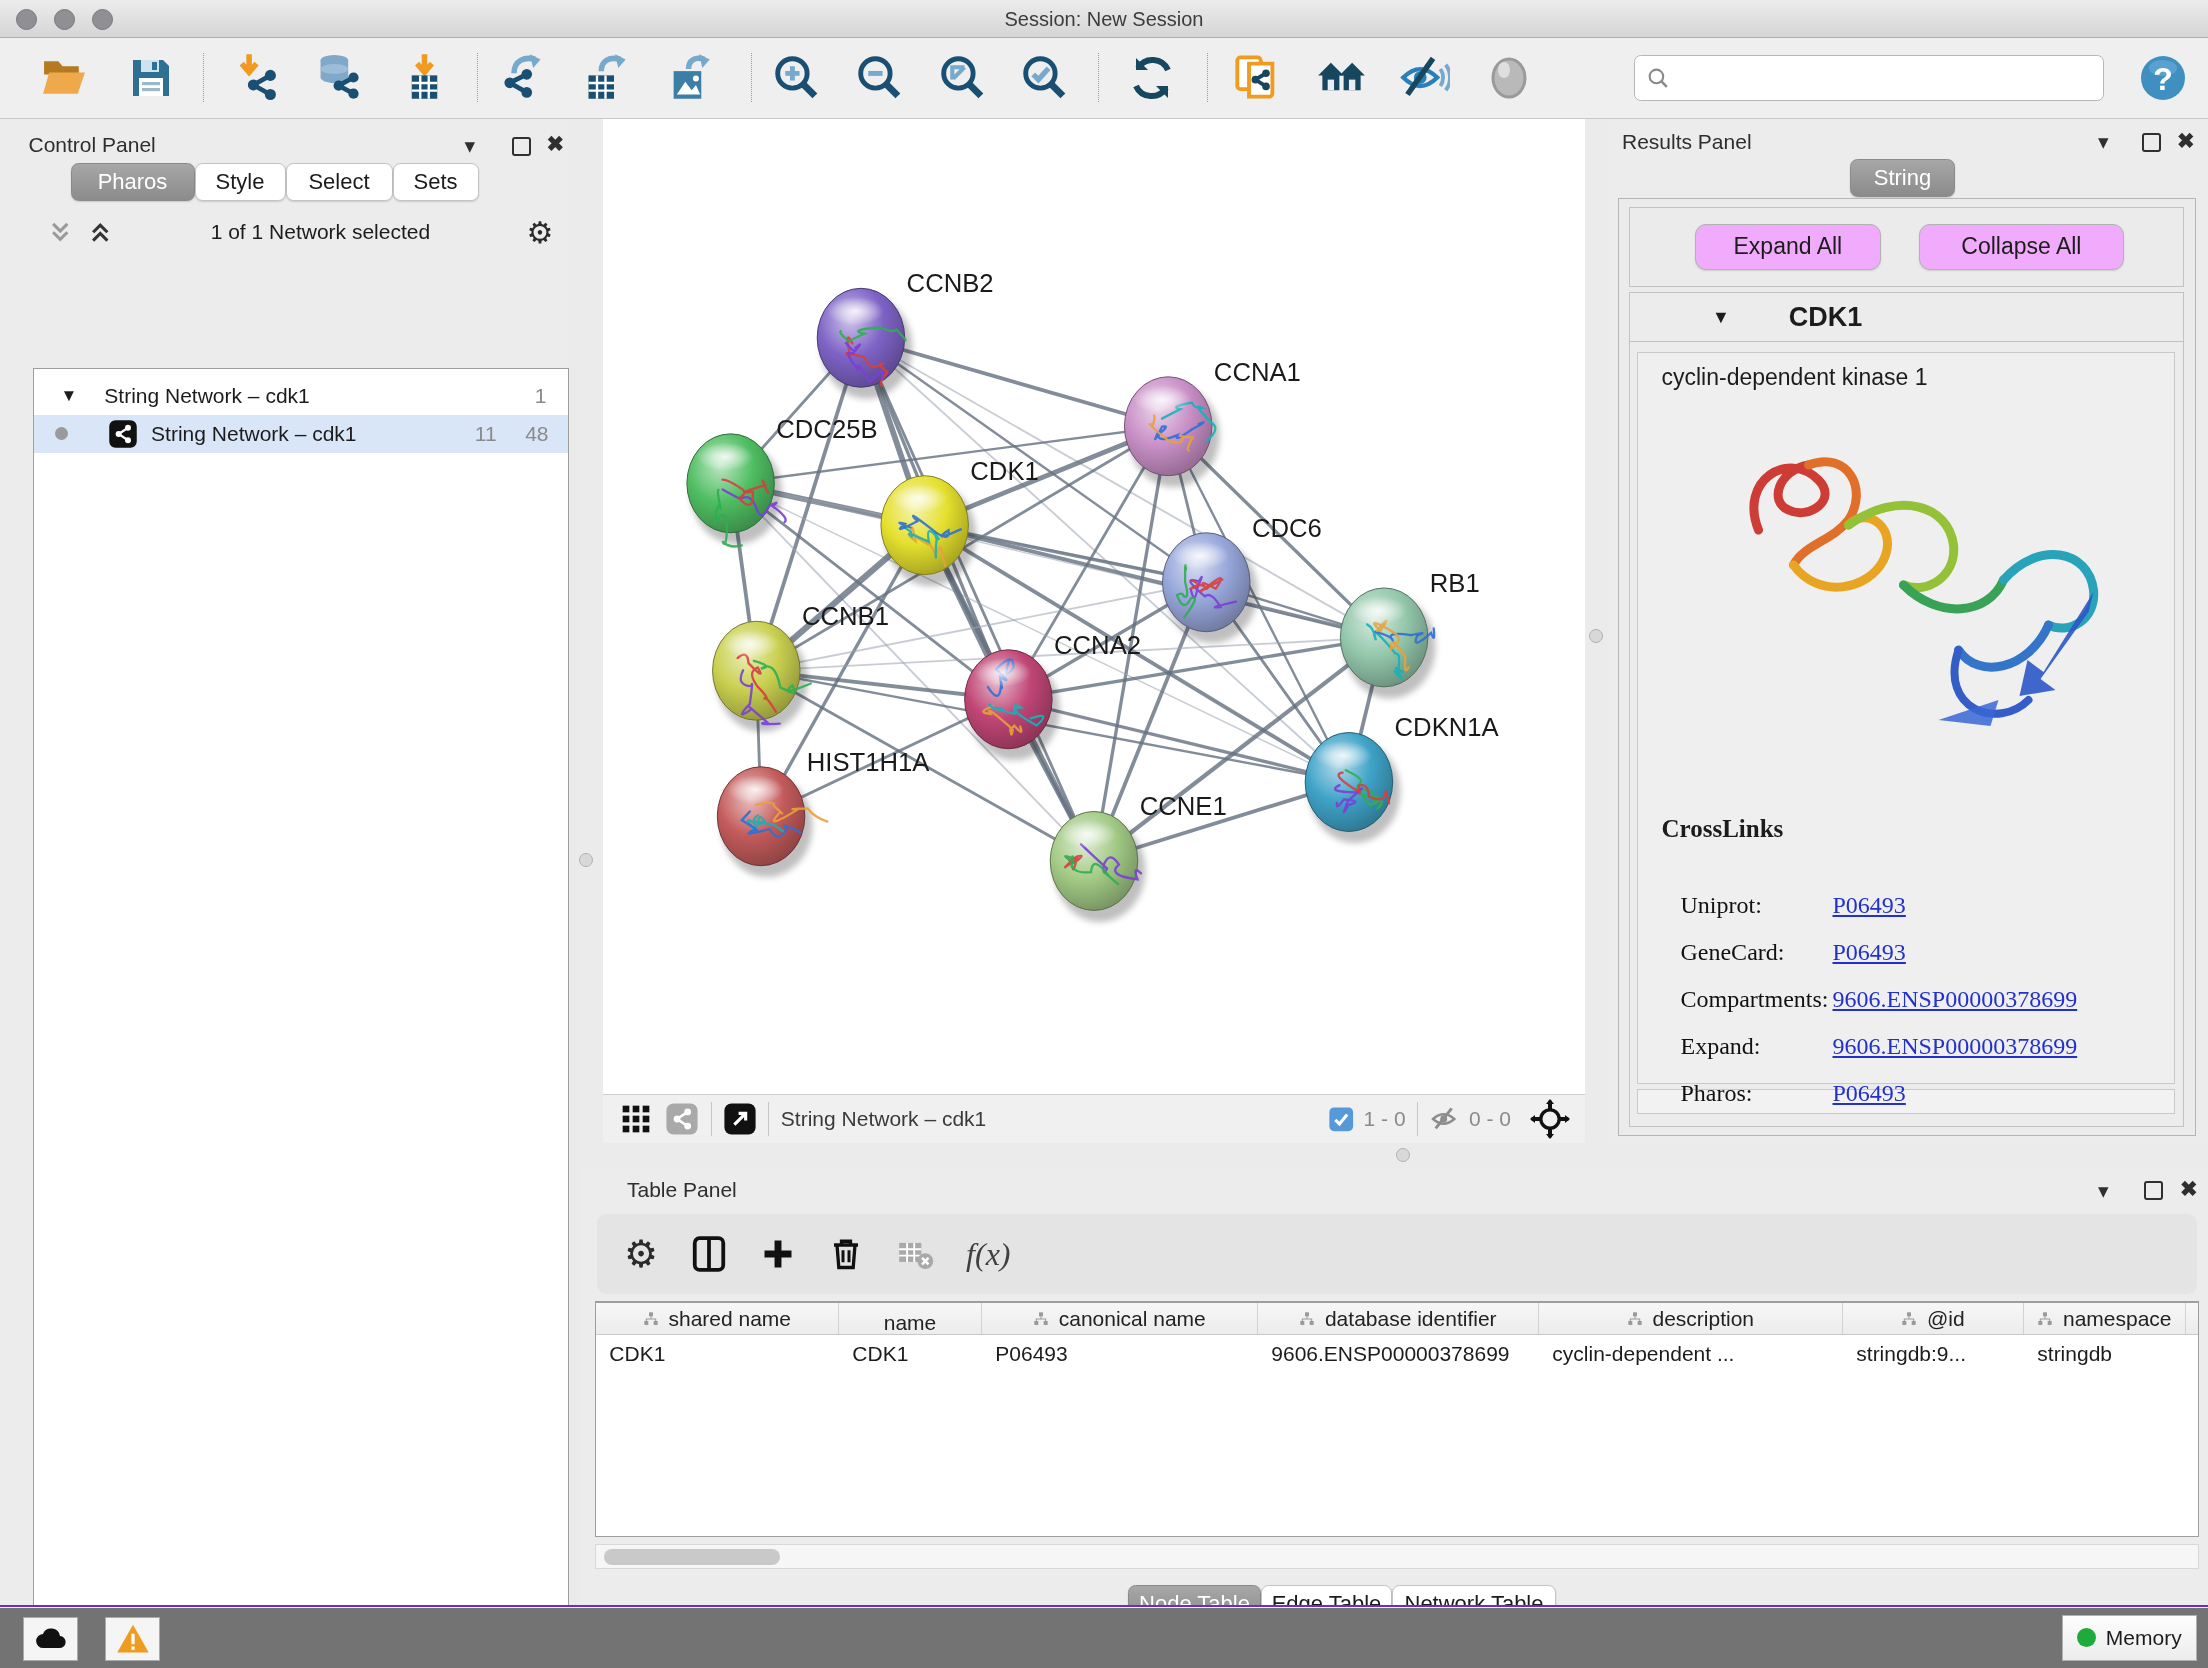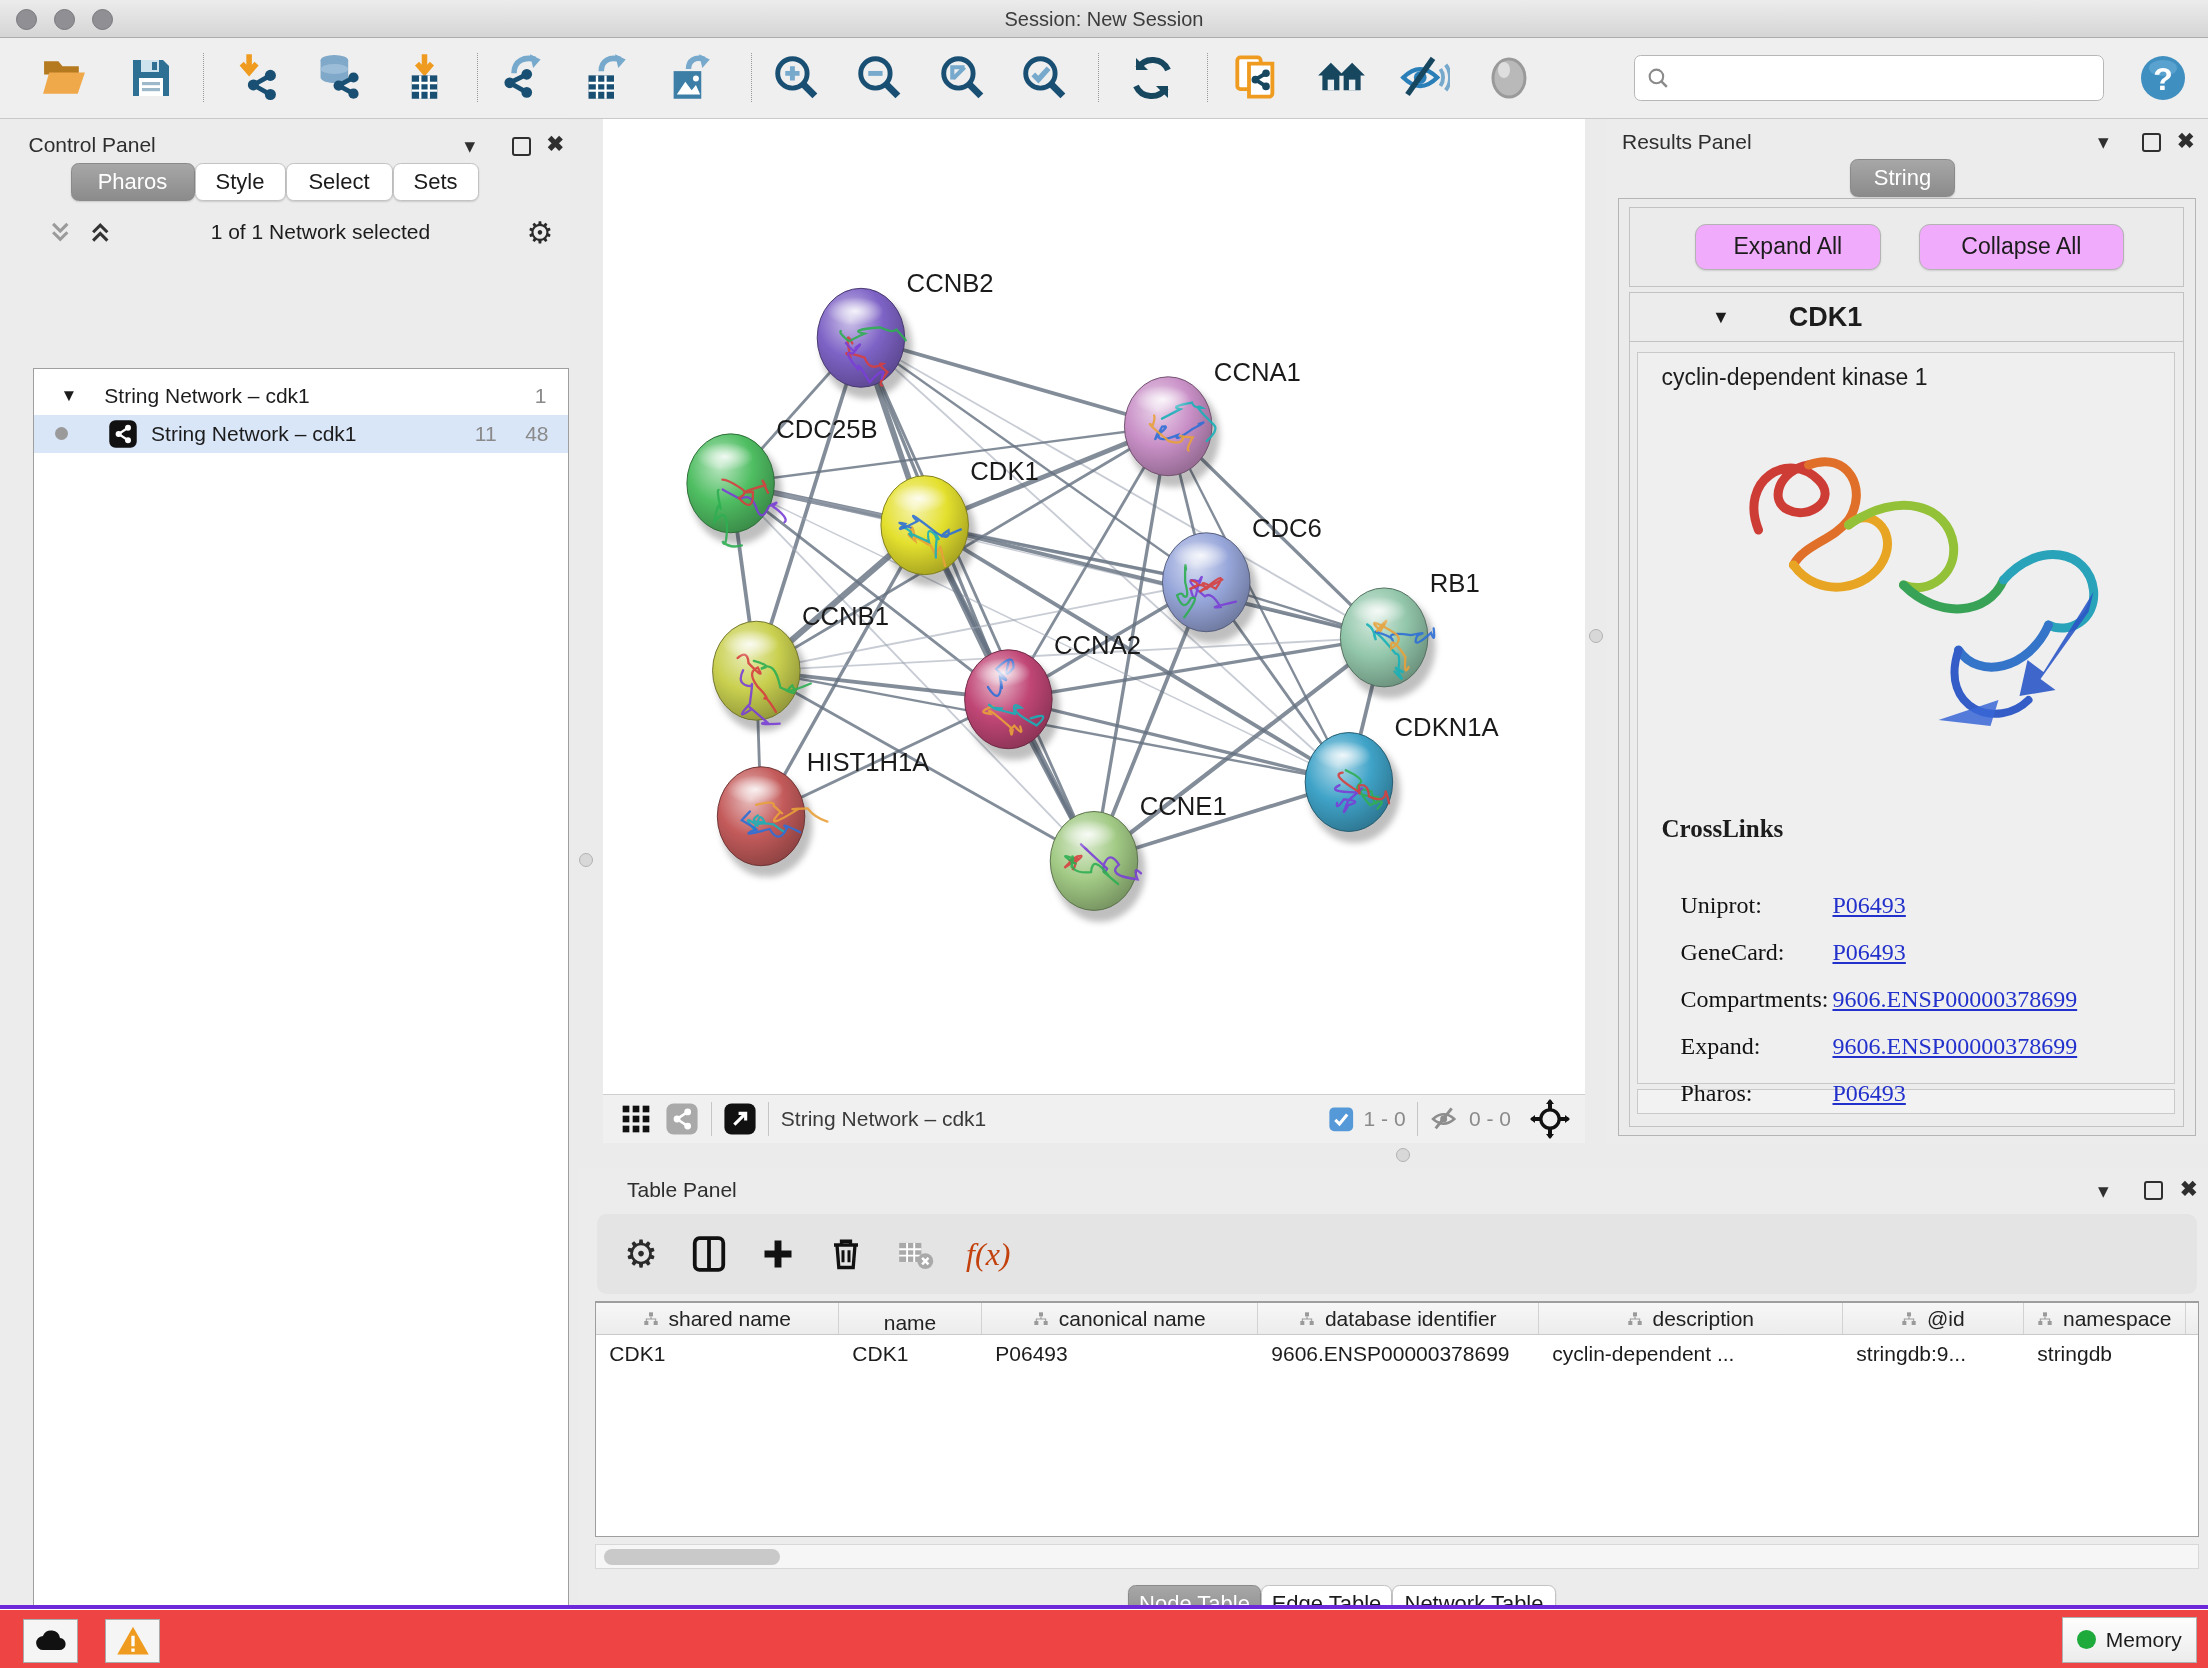--- a/index.html
+++ b/index.html
@@ -61,21 +61,21 @@
   .tp-toolbar { left:19px; top:46px; width:1600px; height:80px; background:#e4e4e4; border-radius:9.5px; display:flex; align-items:center; padding-left:27px; gap:32px; }
   .tbl { left:17px; top:133px; width:1604px; height:236px; background:#fff; border:1.9px solid #9e9e9e; border-top-width:2.9px; }
   .tbl-head { display:flex; height:32px; background:linear-gradient(#f7f7f7,#ececec); border-bottom:1px solid #c9c9c9; }
   .th { display:flex; align-items:center; justify-content:center; gap:9.5px; font-size:21px; color:#222; border-right:1px solid #d2d2d2; overflow:hidden; white-space:nowrap; }
   .tbl-row { display:flex; height:38px; font-size:21px; }
   .td { padding-left:13.3px; display:flex; align-items:center; overflow:hidden; white-space:nowrap; }
   .hscroll { left:17px; top:376px; width:1604px; height:25px; background:#f6f6f6; border:1px solid #d8d8d8; }
   .hthumb { left:7.6px; top:3.8px; width:176px; height:16px; background:#c9c9c9; border-radius:8.6px; }
 
   .bt-tab { border-radius:7.6px; }
-  .statusbar { left:0; top:1605px; width:2208px; height:63px; background:#ef4444; border-top:4px solid #6d28d9; box-shadow:inset 0 1px 0 #fff; }
+  .statusbar { left:0; top:1605px; width:2208px; height:63px; background:#737373; border-top:2px solid #6d28d9; box-shadow:inset 0 1px 0 #fff; }
   .sb-btn { top:9.5px; width:55px; height:44px; background:#f5f5f5; border:1.9px solid #aaa; display:flex; align-items:center; justify-content:center; }
   .mem-btn { left:2062px; top:7.6px; width:135px; height:46px; background:linear-gradient(#fdfdfd,#ececec); border:1.9px solid #b0b0b0; display:flex; align-items:center; justify-content:center; gap:9.5px; font-size:21px; }
 </style>
 </head>
 <body>
 
 <div class="abs titlebar">
   <div class="abs tl-dot" style="left:16px"></div>
   <div class="abs tl-dot" style="left:54px"></div>
   <div class="abs tl-dot" style="left:92px"></div>
@@ -642,21 +642,21 @@
       <path d="M4 6h16M9 6V3.5h6V6" stroke="#111" stroke-width="2.2" fill="none"></path>
       <path d="M6 6l1.2 15h9.6L18 6" stroke="#111" stroke-width="2.2" fill="none"></path>
       <path d="M10 9.5v8M14 9.5v8" stroke="#111" stroke-width="2"></path>
     </svg>
     <svg width="38" height="38" viewBox="0 0 24 24">
       <rect x="2" y="5" width="14" height="12" fill="#a9a9a9"></rect>
       <path d="M2 9h14M2 13h14M7 5v12M11.5 5v12" stroke="#fff" stroke-width="1.2"></path>
       <circle cx="18.5" cy="16.5" r="5" fill="#a9a9a9"></circle>
         <path d="M16.5 14.5l4 4M20.5 14.5l-4 4" stroke="#fff" stroke-width="1.6"></path>
     </svg>
-    <span style="font-family:'Liberation Serif',serif; font-style:italic; font-size:32px; color:#c2410c;">f(x)</span>
+    <span style="font-family:'Liberation Serif',serif; font-style:italic; font-size:32px; color:#404040;">f(x)</span>
   </div>
 
   <div class="abs tbl">
     <div class="tbl-head" id="tbl-head">
         <div class="th" style="width: 243px;">
           <svg width="16" height="16" viewBox="0 0 24 24">
             <rect x="9" y="2" width="6" height="6" fill="#9a9a9a"></rect>
             <rect x="2" y="15" width="6" height="6" fill="#9a9a9a"></rect>
             <rect x="16" y="15" width="6" height="6" fill="#9a9a9a"></rect>
             <path d="M12 8v4M5 15v-3h14v3" stroke="#9a9a9a" stroke-width="1.6" fill="none"></path>

